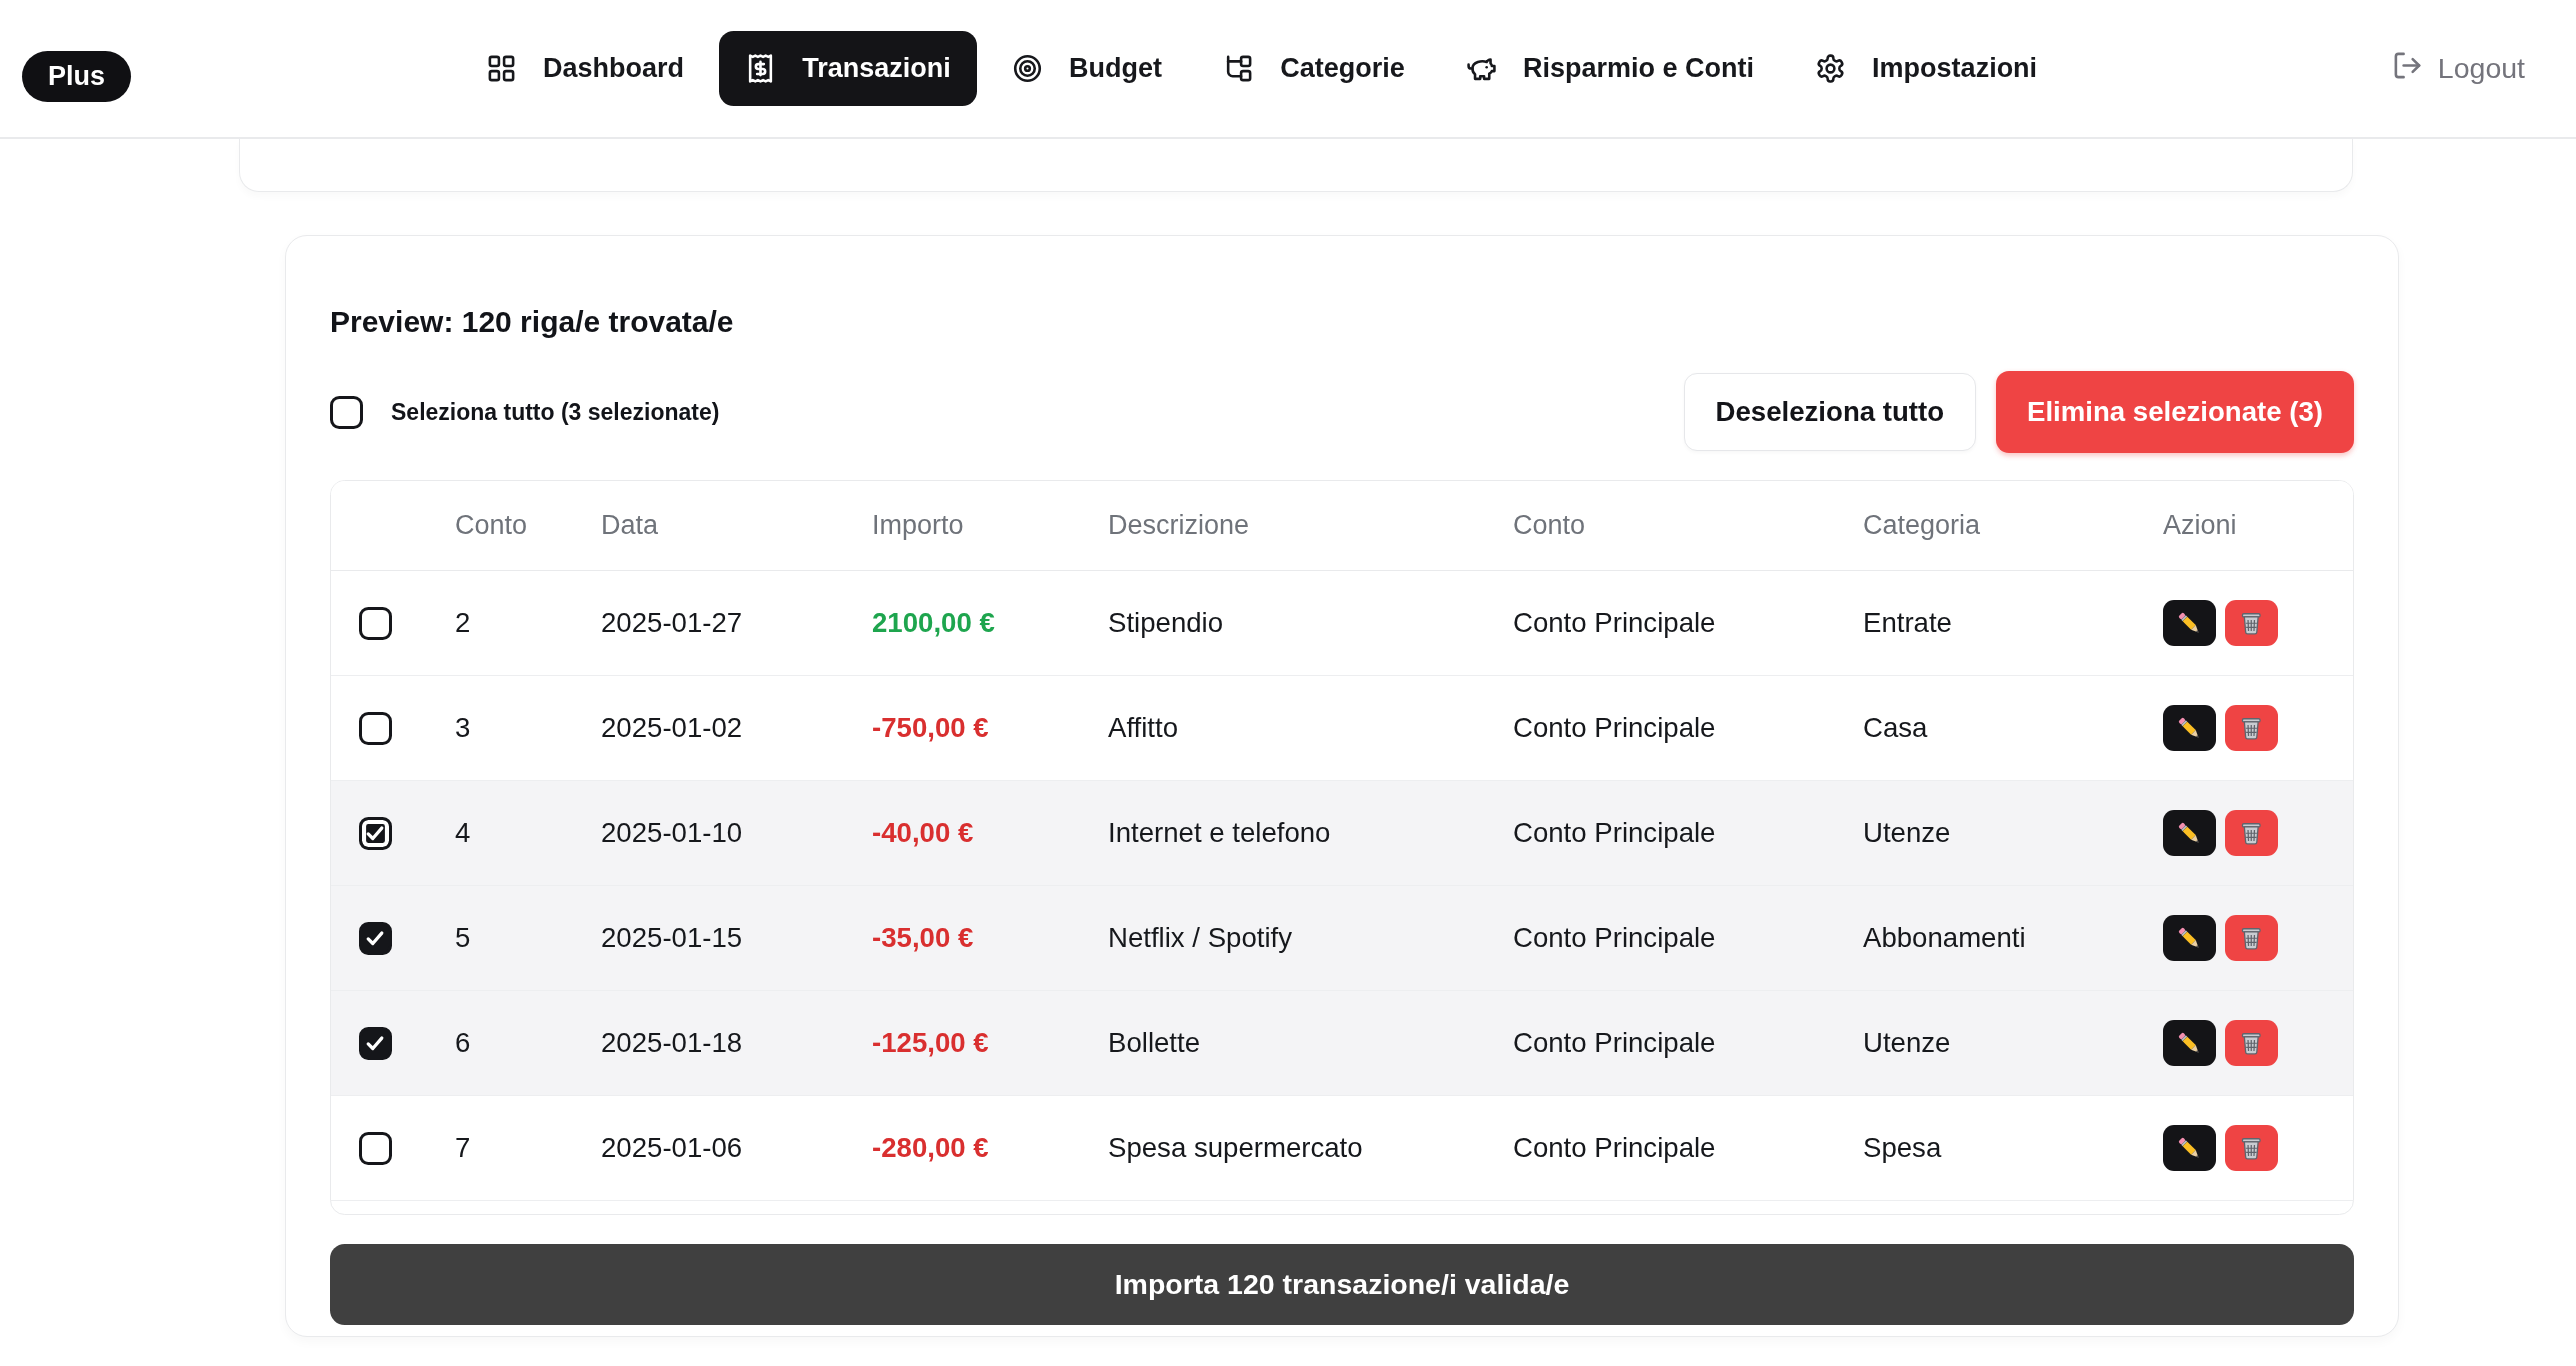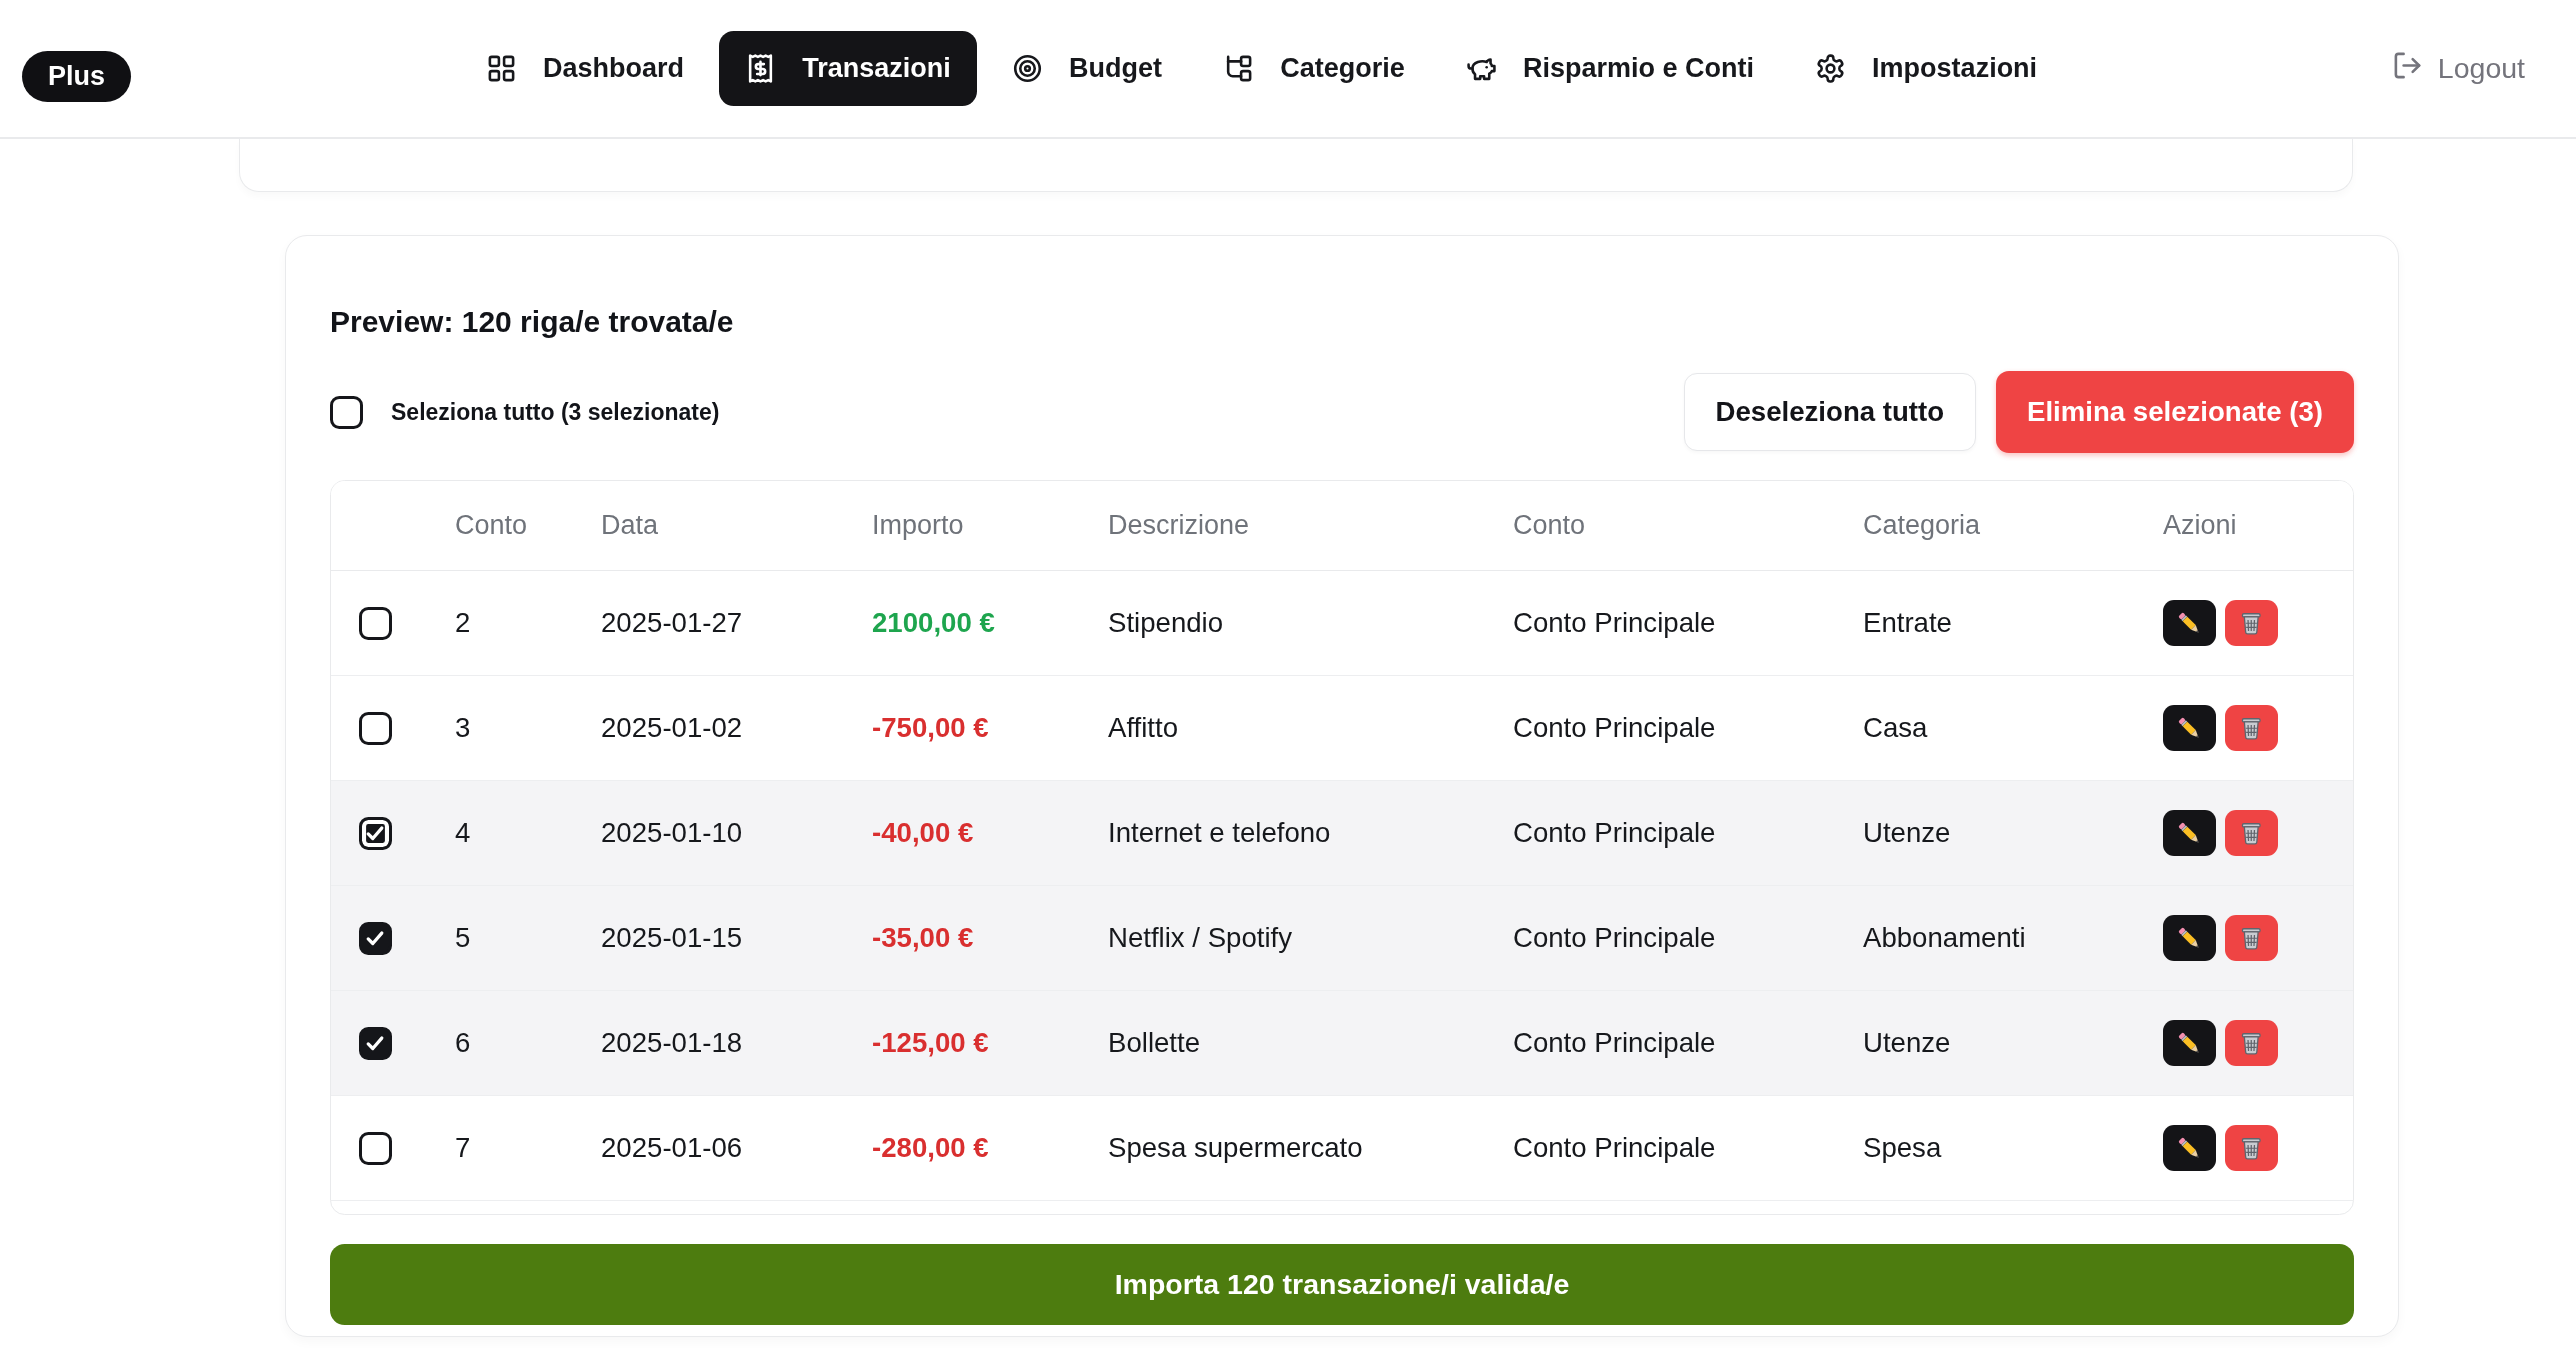--- a/index.html
+++ b/index.html
@@ -89,21 +89,21 @@
   .action-btn {
     width:53px; height:46px; border:none; border-radius:11px; cursor:pointer;
     display:flex; align-items:center; justify-content:center; padding:0;
   }
   .action-edit { background:#141417; }
   .action-delete { background:#ef4444; }
 
   
   .import-btn {
     margin-top:29px; width:100%; height:81px; border:none; border-radius:14.7px;
-    background:#4d7c0f; color:#fff; font-size:28.5px; font-weight:700;
+    background:#404040; color:#fff; font-size:28.5px; font-weight:700;
     font-family:inherit; cursor:pointer;
     display:flex; align-items:center; justify-content:center;
   }
 </style>
 </head>
 <body>
 
 <header class="topbar">
   <div class="brand">
     <span class="plus-badge">Plus</span>

